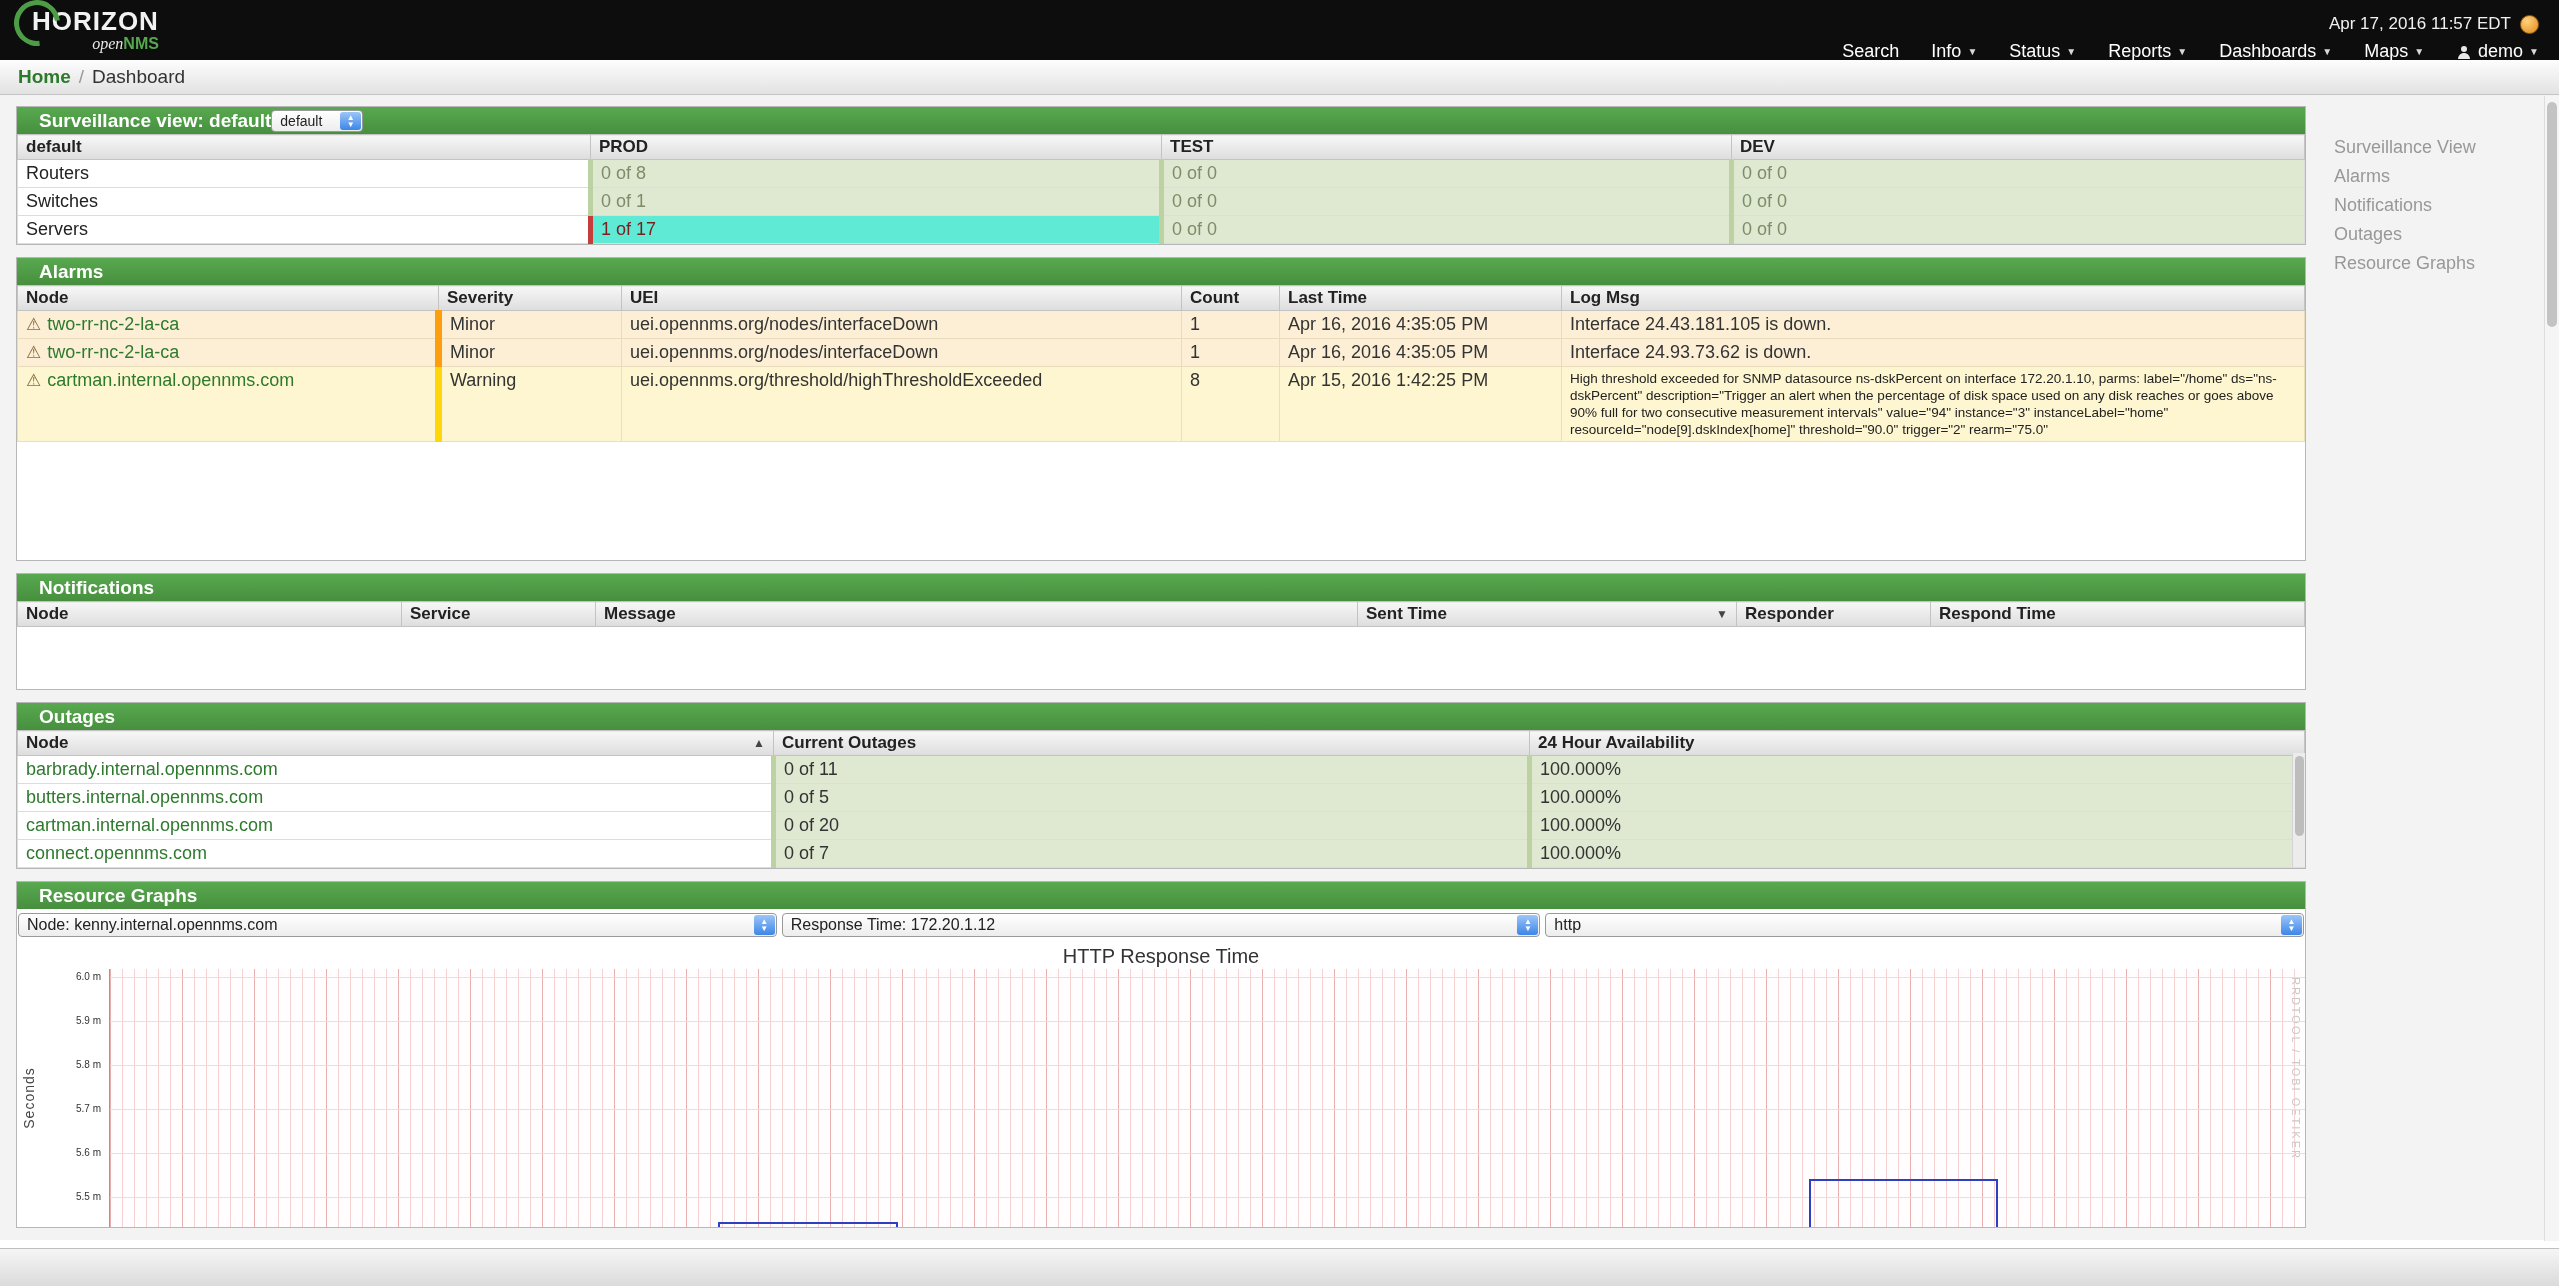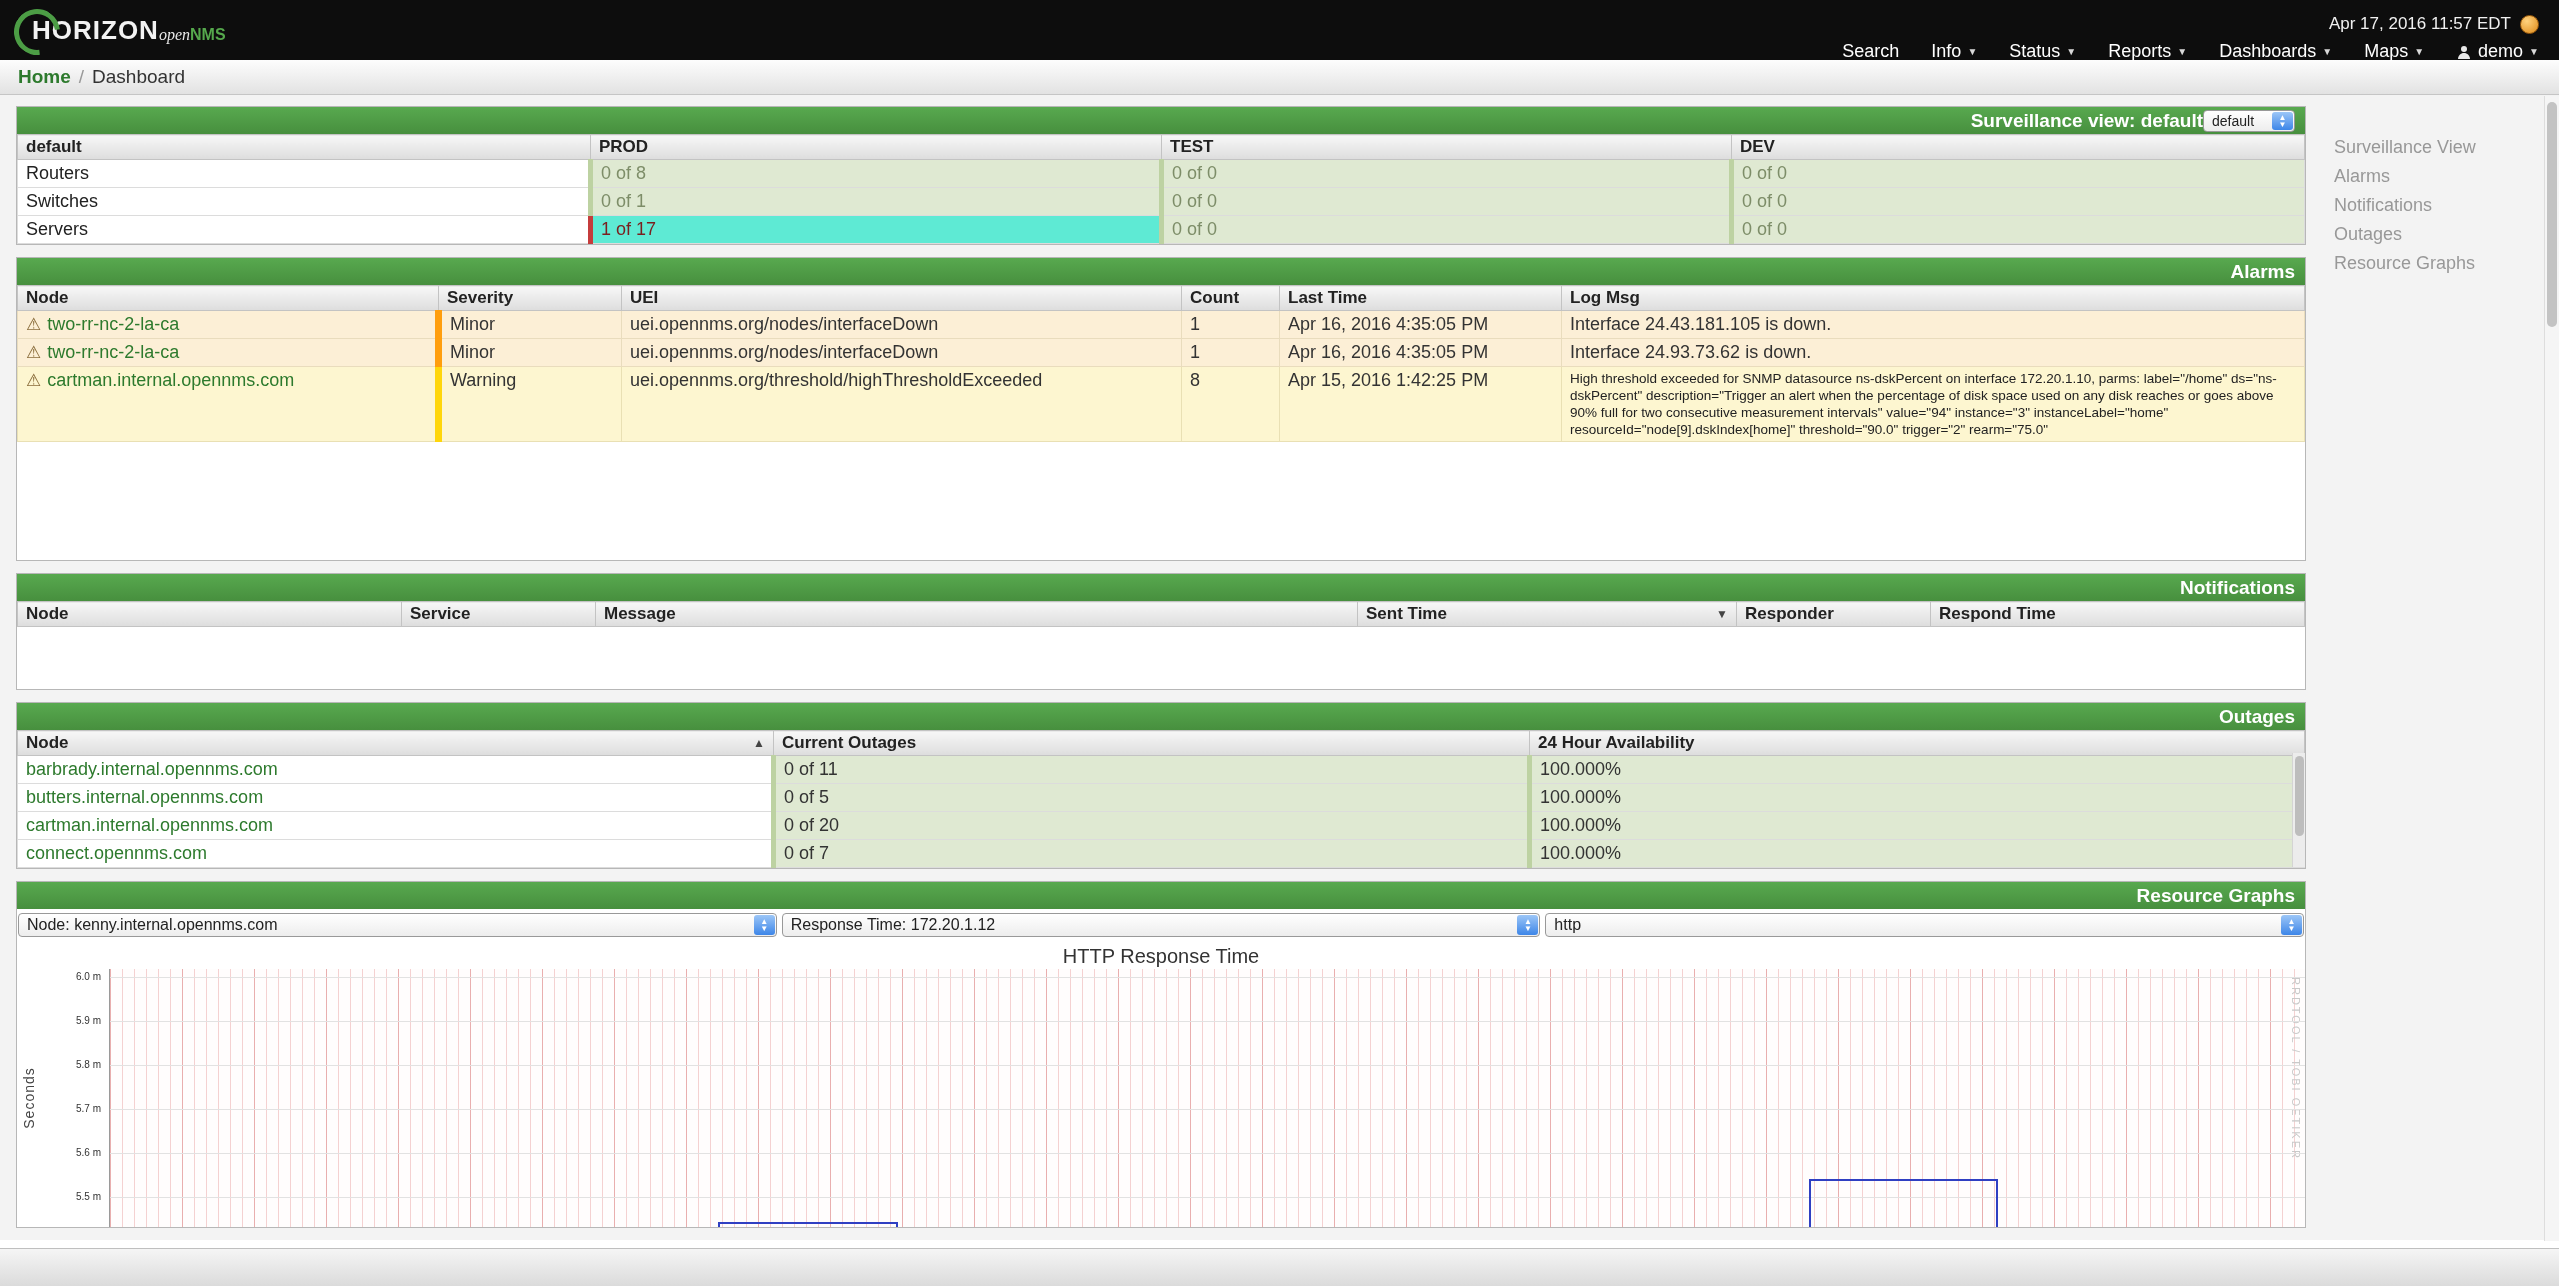--- a/index.html
+++ b/index.html
@@ -9,21 +9,21 @@
     font-size:18px; color:#333; background:#ffffff;
     position:relative; overflow:hidden;
   }
   a { text-decoration:none; }
 
   
   .topbar {
     height:60px; background:#0d0d0d; display:flex;
     justify-content:space-between; align-items:center; padding:0 20px 0 26px;
   }
-  .logo { position:relative; display:flex; flex-direction:row; line-height:1; }
+  .logo { position:relative; display:flex; flex-direction:column; line-height:1; }
   .logo-ring {
     position:absolute; left:-12px; top:-8px; width:46px; height:46px;
     border:5px solid #4c9d45; border-radius:50%; border-right-color:transparent;
     transform:rotate(38deg);
   }
   .logo-title { font-size:26px; font-weight:bold; color:#f2f2f2; letter-spacing:1px; padding-left:6px; }
   .logo-sub { font-size:16px; font-style:italic; align-self:flex-end; margin-top:2px; font-family:"Liberation Serif", serif; }
   .logo-sub .open { color:#e9e9e9; }
   .logo-sub .nms { color:#55a84c; font-weight:bold; font-style:normal; font-family:"Liberation Sans", sans-serif; }
   .topbar-right { display:flex; flex-direction:column; align-items:flex-end; gap:7px; padding-top:4px;margin-top:12px; }
@@ -51,21 +51,21 @@
   .page-row { display:flex; align-items:flex-start; background:#f3f3f3; }
   .content { width:2290px; margin:11px 0 0 16px; }
   .sidebar { flex:1; padding:42px 0 40px 28px; display:flex; flex-direction:column; gap:9px; font-size:18px; }
   .sidebar a { color:#989898; line-height:20px; }
 
   
   .panel { border:1px solid #b7b7b7; background:#fff; margin-bottom:12px; }
   .panel-header {
     height:27px; background:linear-gradient(#58a94f,#478f3e);
     color:#fff; font-weight:bold; font-size:19px;
-    display:flex; align-items:center; justify-content:flex-end; padding:0 10px;
+    display:flex; align-items:center; justify-content:flex-start; padding:0 22px;
   }
   table { border-collapse:collapse; width:100%; table-layout:fixed; }
   th {
     background:linear-gradient(#f7f7f7,#dddddd); border:1px solid #c3c3c3;
     font-size:17px; font-weight:bold; color:#222; text-align:left;
     padding:2px 8px; height:23px; position:relative; white-space:nowrap; overflow:hidden;
   }
   td {
     border:1px solid #dcdcdc; font-size:18px; padding:3px 8px; height:27px;
     vertical-align:top; overflow:hidden;

